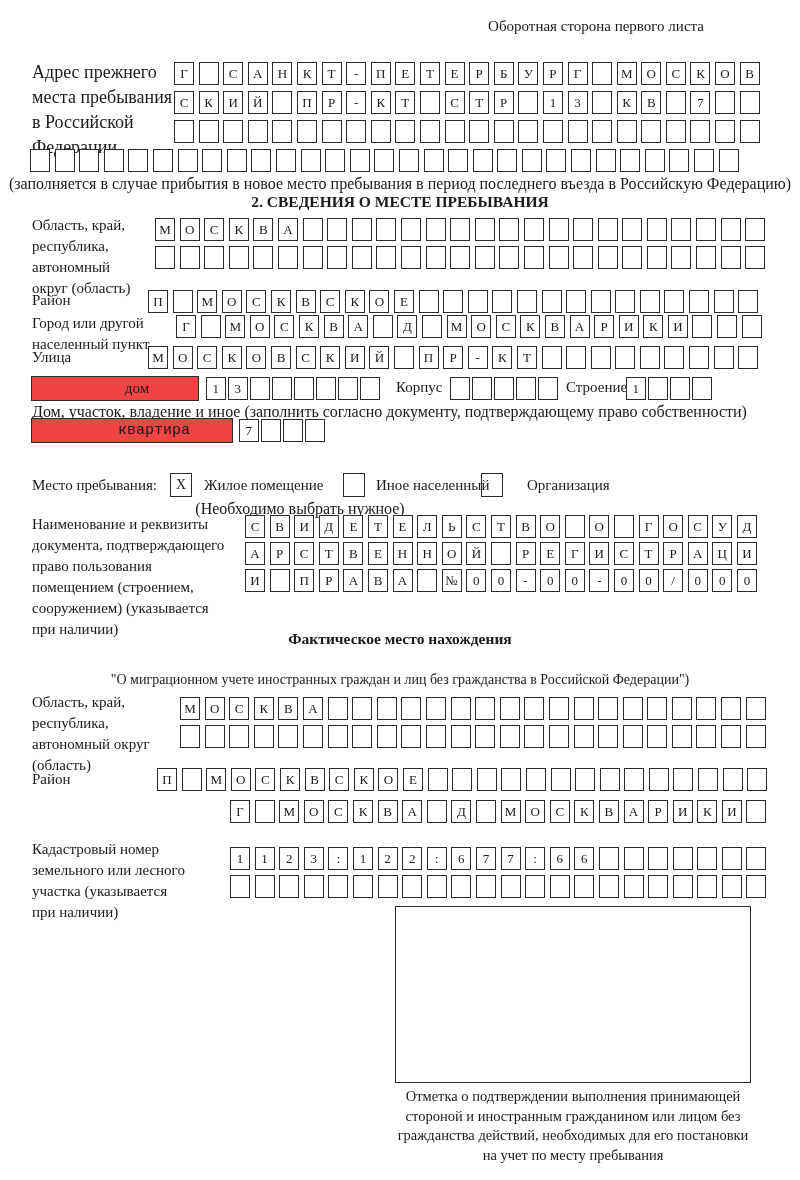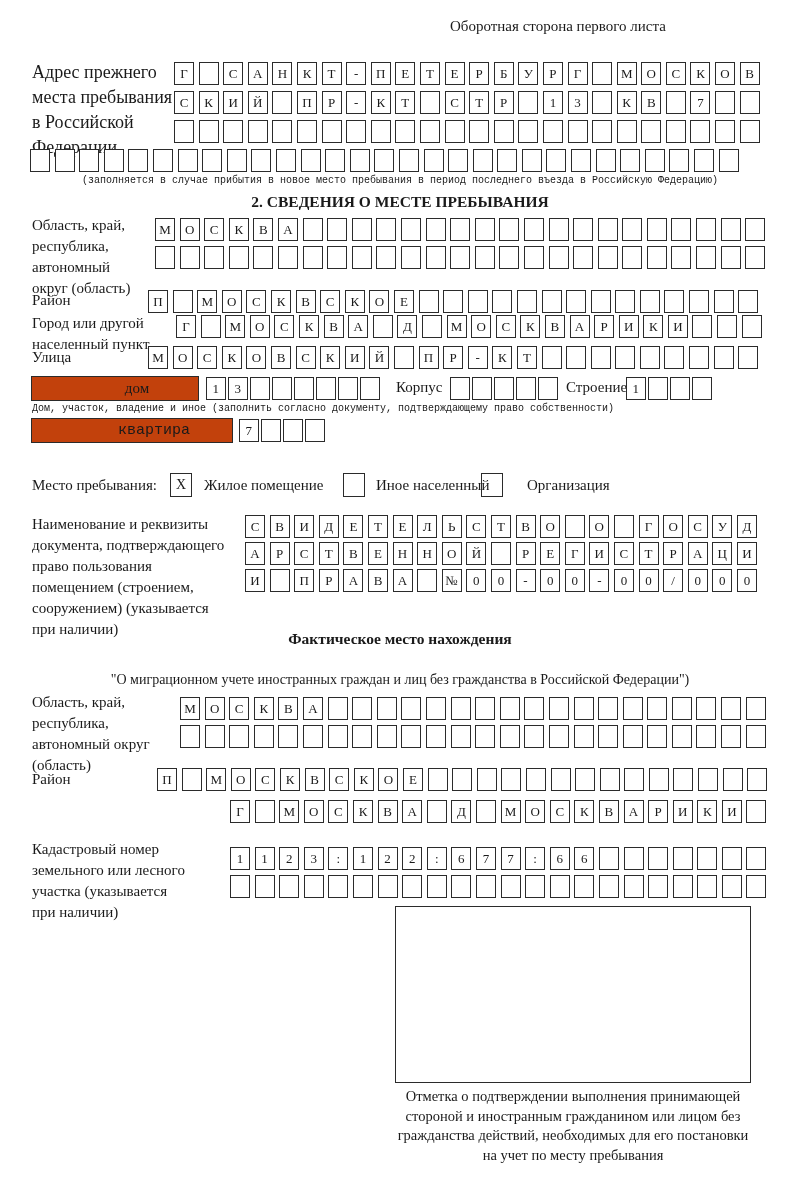--- a/index.html
+++ b/index.html
@@ -2,42 +2,42 @@
 <html><head>
 <meta charset="utf-8">
 <style>
   html,body{margin:0;padding:0;background:#fff;}
   #page{position:relative;width:800px;height:1180px;background:#fff;
         font-family:"Liberation Serif","DejaVu Serif",serif;color:#1a1a1a;overflow:hidden;}
   .abs{position:absolute;}
   .lines{white-space:pre-line;line-height:21px;font-size:15px;}
   .lines25{white-space:pre-line;line-height:25px;font-size:18px;}
   .lbl{font-size:15px;}
-  .note{font-size:10px;font-family:Liberation Mono, monospace;}
+  .note{font-size:16px;}
   .center{left:0;width:800px;text-align:center;}
   .bold{font-weight:bold;}
   .grid{display:flex;gap:4.6px;}
   .grid .cell{box-sizing:border-box;width:20px;height:23px;border:1.5px solid #2b2b2b;
         display:flex;align-items:center;justify-content:center;
         font-size:13px;font-family:"Liberation Serif",serif;background:#fff;}
   .grid.tight{gap:2.5px;}
   .grid.tight .cell{width:19.5px;}
   .labelbox{box-sizing:border-box;border:1.5px solid #2b2b2b;display:flex;
-        align-items:center;justify-content:center;font-size:15px;background:#c2410c;padding-left:44px;}
+        align-items:center;justify-content:center;font-size:15px;background:#ef4444;padding-left:44px;}
   .chk{box-sizing:border-box;width:22px;height:24px;border:1.5px solid #2b2b2b;
         display:flex;align-items:center;justify-content:center;font-size:14px;}
   .stampbox{box-sizing:border-box;border:1.5px solid #2b2b2b;background:#fff;}
   .caption{font-size:14.5px;line-height:19.5px;text-align:center;white-space:pre-line;}
 </style>
 </head>
 <body>
 
 <div id="page">
 
-  <div class="abs lbl" style="left:450px;top:18px;width:292px;text-align:left;">Оборотная сторона первого листа</div>
+  <div class="abs lbl" style="left:450px;top:18px;width:292px;text-align:center;">Оборотная сторона первого листа</div>
 
   <div class="abs lines25" style="left:32px;top:60px;width:150px;">Адрес прежнего
 места пребывания
 в Российской
 Федерации</div>
   <div class="abs grid" style="left:174px;top:62px;">
       <span class="cell">Г</span>
       <span class="cell"></span>
       <span class="cell">С</span>
       <span class="cell">А</span>
@@ -331,20 +331,21 @@
       <span class="cell"></span>
     </div>
 
   <div class="abs lbl" style="left:32px;top:477px;">Место пребывания:</div>
   <div class="abs chk" style="left:170px;top:473px;">X</div>
   <div class="abs lbl" style="left:204px;top:477px;">Жилое помещение</div>
   <div class="abs chk" style="left:343px;top:473px;"></div>
   <div class="abs lbl" style="left:376px;top:477px;">Иное населенный</div>
   <div class="abs chk" style="left:481px;top:473px;"></div>
   <div class="abs lbl" style="left:527px;top:477px;">Организация</div>
+  <div class="abs note" style="left:150px;top:500px;width:300px;text-align:center;">(Необходимо выбрать нужное)</div>
 
   <div class="abs lines" style="left:32px;top:514px;width:210px;">Наименование и реквизиты
 документа, подтверждающего
 право пользования
 помещением (строением,
 сооружением) (указывается
 при наличии)</div>
   <div class="abs grid" style="left:245px;top:515px;">
       <span class="cell">С</span>
       <span class="cell">В</span>

